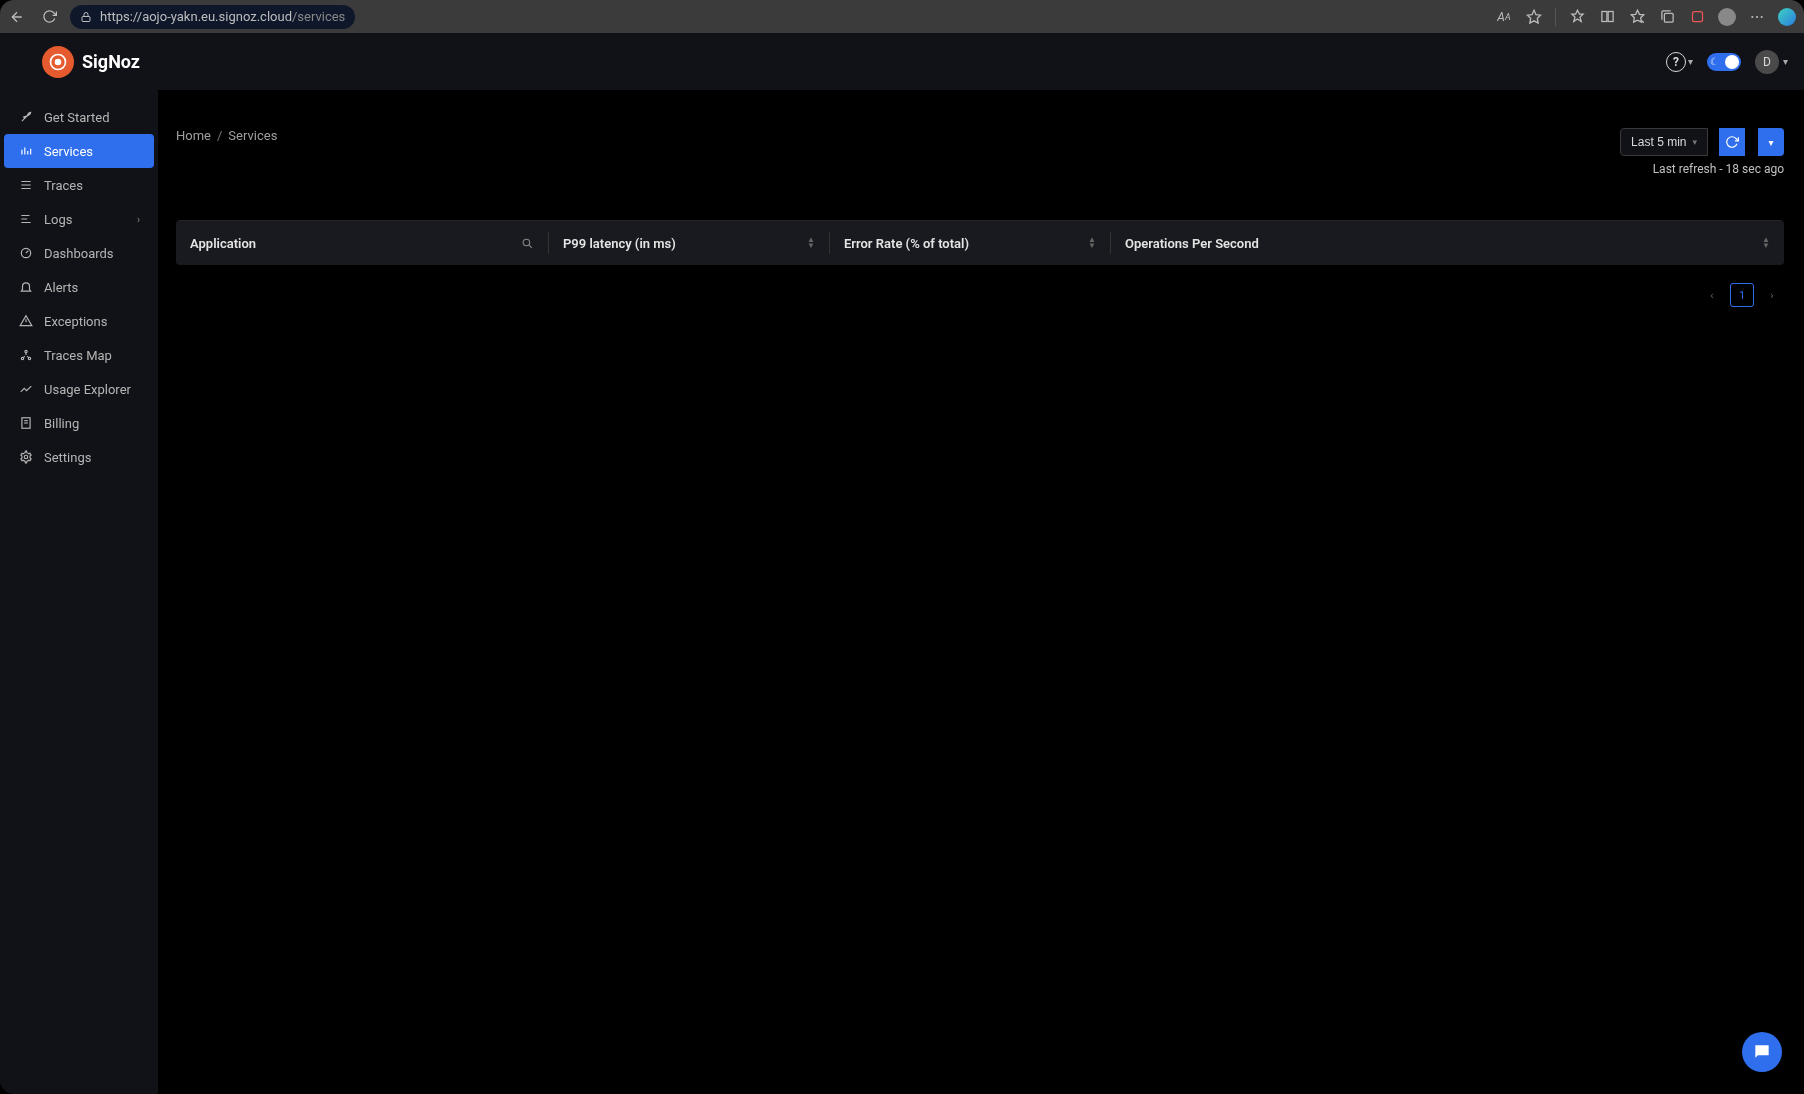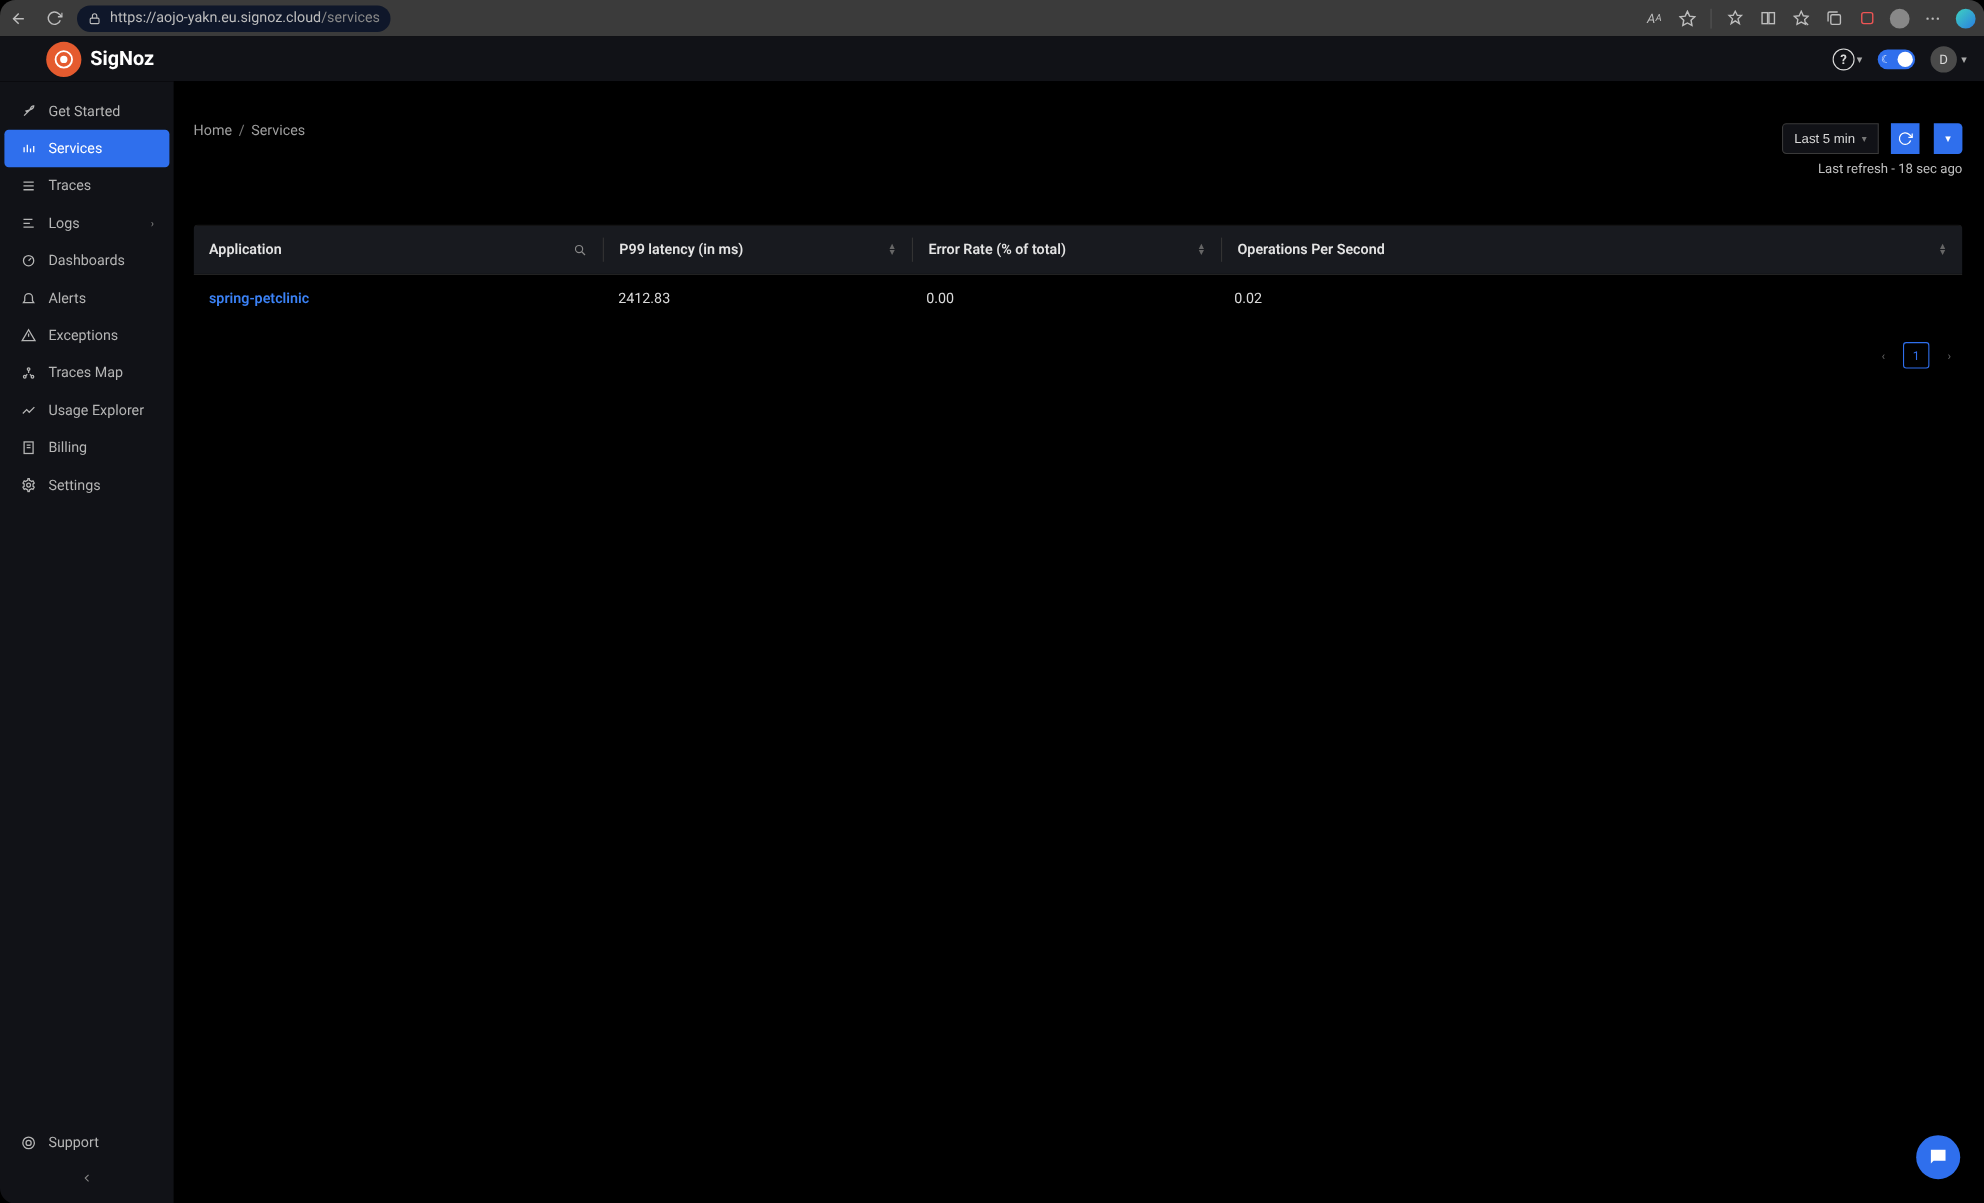--- a/index.html
+++ b/index.html
@@ -12,21 +12,21 @@
   .browser-bar .icon{width:18px;height:18px;display:flex;align-items:center;justify-content:center;font-size:14px;color:#bdbdbd;cursor:pointer;}
   .address-bar{flex:0 0 auto;display:flex;align-items:center;background:#0f172a;border-radius:14px;height:24px;padding:0 10px;gap:8px;max-width:1040px;}
   .address-bar .lock{color:#bdbdbd;font-size:12px;}
   .url{font-size:13px;color:#bdbdbd;white-space:nowrap;}
   .url .path{color:#888;}
   .browser-right{margin-left:auto;display:flex;gap:12px;align-items:center;}
   .browser-right .avatar{width:18px;height:18px;border-radius:50%;background:#888;}
   .copilot{width:18px;height:18px;border-radius:50%;background:linear-gradient(135deg,#3ed2c0,#2a7de1);}
 
   
-  .app-header{height:41px;background:#111217;display:flex;align-items:center;padding:0 16px;gap:12px;}
+  .app-header{height:57px;background:#111217;display:flex;align-items:center;padding:0 16px;gap:12px;}
   .logo-wrap{display:flex;align-items:center;gap:8px;margin-left:26px;}
   .logo-badge{width:32px;height:32px;border-radius:50%;background:#e55b2f;display:flex;align-items:center;justify-content:center;}
   .logo-text{font-size:18px;font-weight:700;color:#fff;}
   .header-right{margin-left:auto;display:flex;align-items:center;gap:14px;}
   .help-wrap{display:flex;align-items:center;gap:2px;color:#d9d9d9;}
   .help-circle{width:20px;height:20px;border:1.6px solid #d9d9d9;border-radius:50%;display:flex;align-items:center;justify-content:center;font-size:12px;font-weight:700;}
   .caret{font-size:10px;color:#aaa;}
   .toggle{width:34px;height:18px;border-radius:10px;background:#2f6fed;position:relative;display:flex;align-items:center;padding:0 3px;}
   .toggle .moon{font-size:10px;color:#fff;}
   .toggle .knob{position:absolute;right:2px;top:2px;width:14px;height:14px;border-radius:50%;background:#fff;}
@@ -287,36 +287,20 @@
     <div class="side-item">
       <span class="sicon">
           <svg width="14" height="14" viewBox="0 0 24 24" fill="none" stroke="currentColor" stroke-width="2">
             <circle cx="12" cy="12" r="3"></circle>
             <path d="M19 12a7 7 0 0 0-.2-1.7l2-1.5-2-3.4-2.3 1a7 7 0 0 0-3-1.7L13 2h-2l-.5 2.7a7 7 0 0 0-3 1.7l-2.3-1-2 3.4 2 1.5A7 7 0 0 0 5 12a7 7 0 0 0 .2 1.7l-2 1.5 2 3.4 2.3-1a7 7 0 0 0 3 1.7L11 22h2l.5-2.7a7 7 0 0 0 3-1.7l2.3 1 2-3.4-2-1.5c.1-.6.2-1.1.2-1.7z"></path>
           </svg>
         </span>
       <span>Settings</span>
     </div>
 
-    <div class="side-bottom">
-      <div class="side-item">
-        <span class="sicon">
-            <svg width="14" height="14" viewBox="0 0 24 24" fill="none" stroke="currentColor" stroke-width="2">
-              <circle cx="12" cy="12" r="9"></circle>
-              <circle cx="12" cy="12" r="4"></circle>
-            </svg>
-          </span>
-        <span>Support</span>
-      </div>
-      <div class="collapse">
-        <svg width="12" height="12" viewBox="0 0 24 24" fill="none" stroke="#888" stroke-width="2">
-            <polyline points="15 18 9 12 15 6"></polyline>
-          </svg>
-      </div>
-    </div>
   </div>
 
   <div class="content">
     <div class="crumb-row">
       <div class="crumbs">
         <span>Home</span>
         <span class="sep">/</span>
         <span>Services</span>
       </div>
       <div class="time-col">
@@ -367,28 +351,20 @@
         </div>
         <div class="th-sep"></div>
         <div class="th col-ops">
           <span>Operations Per Second</span>
           <span class="sort">
               <span>▲</span>
               <span>▼</span>
             </span>
         </div>
       </div>
-      <div class="trow">
-        <div class="td col-app">
-          <span class="link">spring-petclinic</span>
-        </div>
-        <div class="td col-p99">2412.83</div>
-        <div class="td col-err">0.00</div>
-        <div class="td col-ops">0.02</div>
-      </div>
     </div>
 
     <div class="pagination">
       <div class="pbtn">‹</div>
       <div class="pbtn page">
           <span>1</span>
         </div>
       <div class="pbtn">›</div>
     </div>
 

